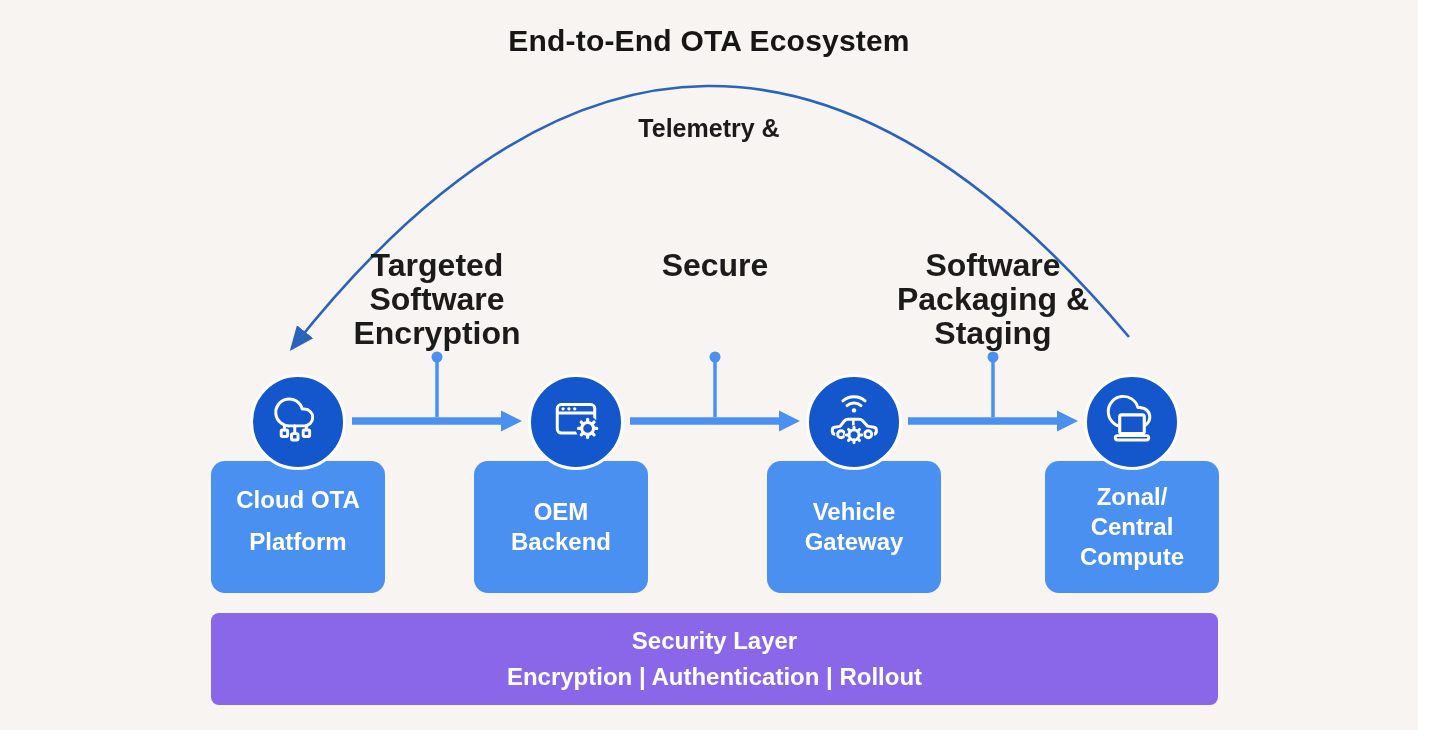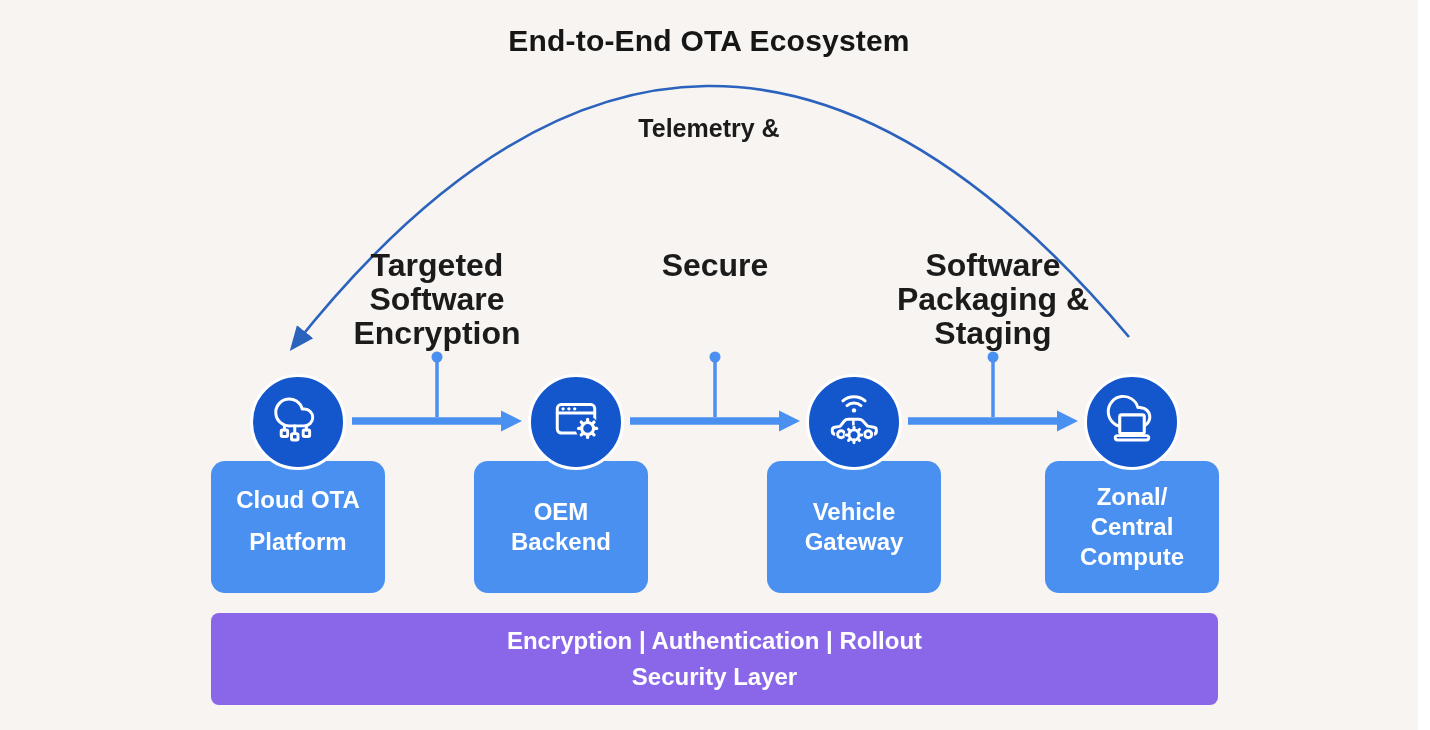--- a/index.html
+++ b/index.html
@@ -205,17 +205,17 @@
       <rect x="11" y="34.5" width="26" height="3.4" rx="1.7" fill="#1457cc" stroke="#ffffff" stroke-width="2.2" stroke-linejoin="round"></rect>
     </svg>
   </div>
   <div class="node-box" style="left:1045px;">
     <span>Zonal/</span>
     <span>Central</span>
     <span>Compute</span>
   </div>
 
   <div class="security-bar">
+    <span>Security Layer</span>
     <span>Encryption | Authentication | Rollout</span>
-    <span>Security Layer</span>
   </div>
 
 </div>
 
 </body></html>

